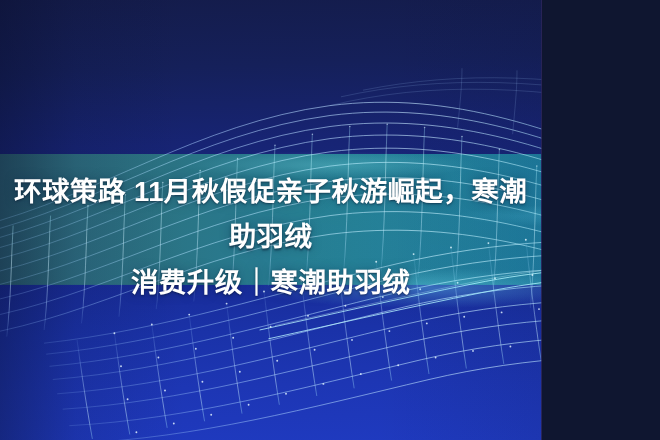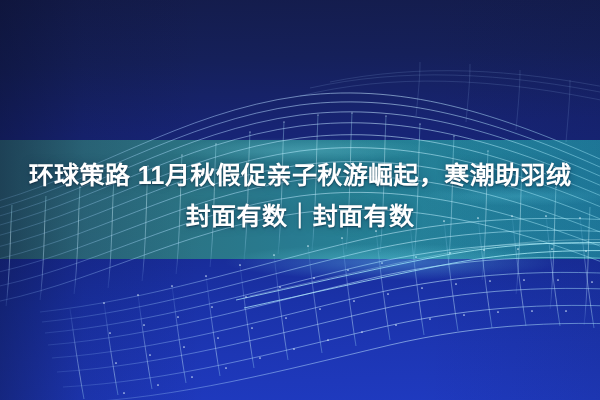--- a/index.html
+++ b/index.html
@@ -8,21 +8,21 @@
     padding: 0;
     background: #0f1630;
   }
   body {
     font-family: "Liberation Sans", "DejaVu Sans", sans-serif;
   }
 
   
   .cover {
     position: relative;
-    width: 600px;
+    width: 492px;
     height: 400px;
     overflow: hidden;
     background: #8b5cf6;
     user-select: none;
   }
 
   
   .bg-layer {
     position: absolute;
     inset: 0;
@@ -315,15 +315,15 @@
           <circle cx="488" cy="151" r="0.7"></circle>
             <circle cx="522" cy="168" r="0.7"></circle>
           <circle cx="556" cy="187" r="0.7"></circle>
         </g>
       </g>
     </svg>
   </div>
 
   <div class="bg-layer bg-glow"></div>
 
-  <div class="headline"><span>环球策路 11月秋假促亲子秋游崛起，寒潮助羽绒</span><br><span>封面有数｜封面有数</span></div>
+  <div class="headline"><span>环球策路 11月秋假促亲子秋游崛起，寒潮助羽绒</span><br><span>消费升级｜寒潮助羽绒</span></div>
 
 </div>
 
 </body></html>

